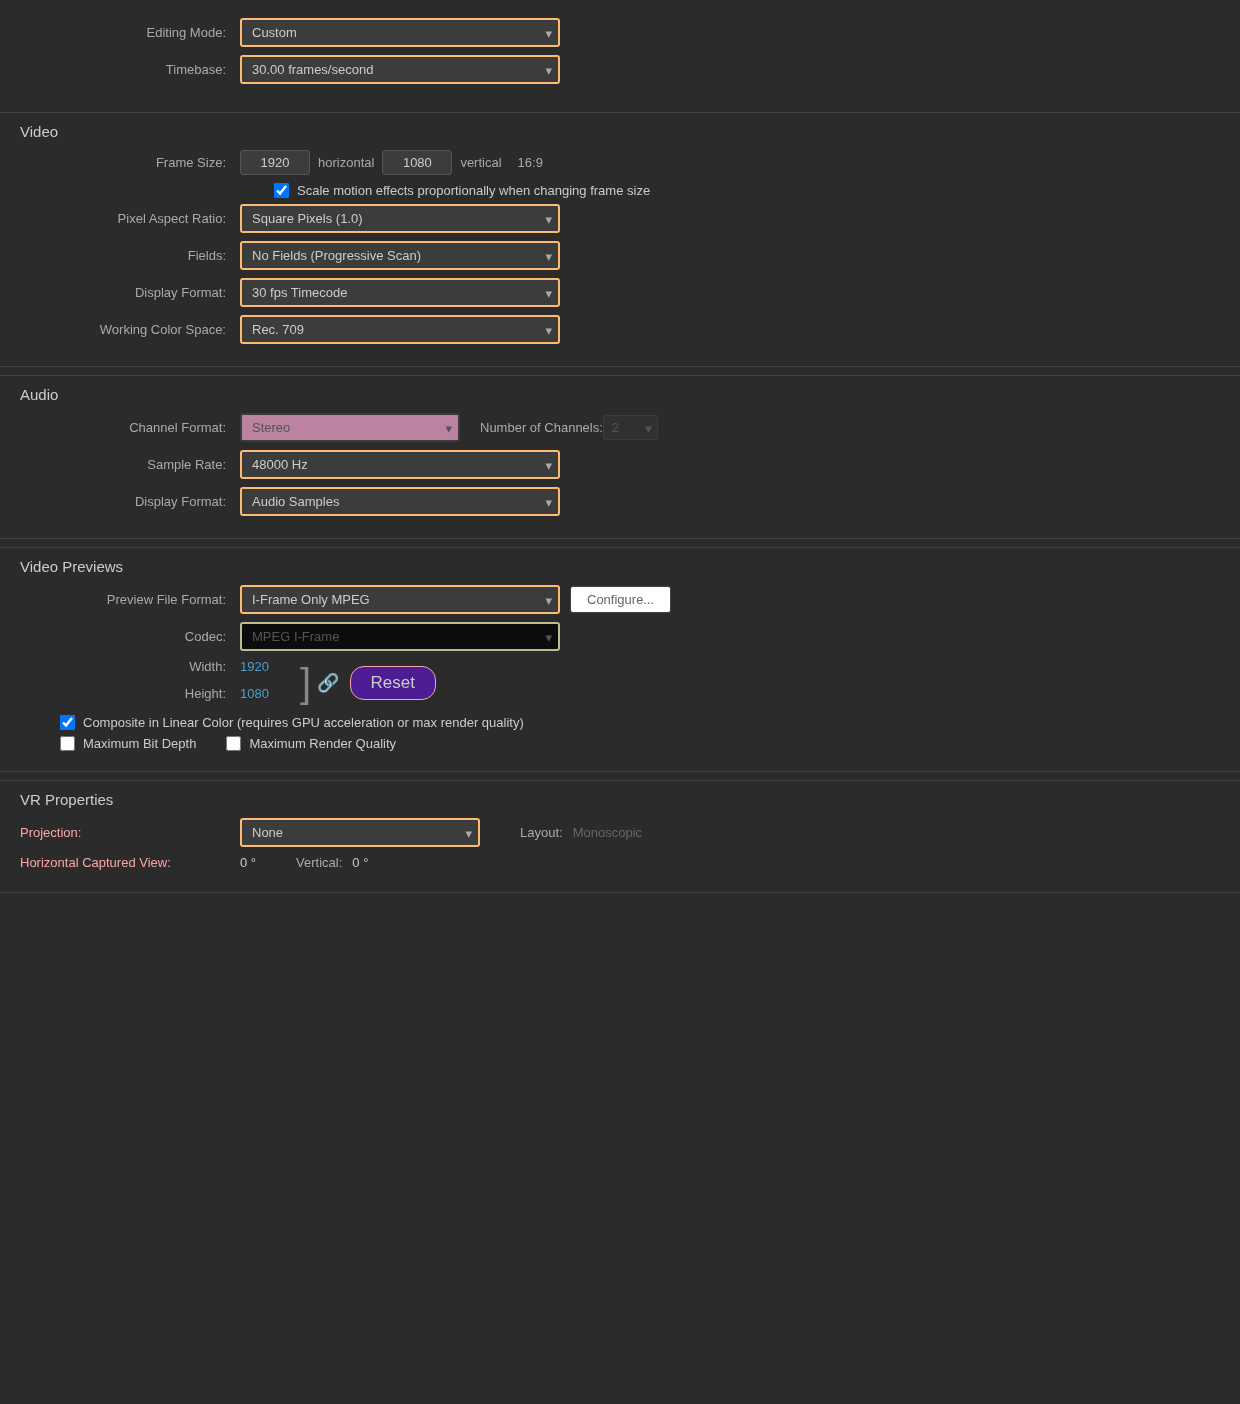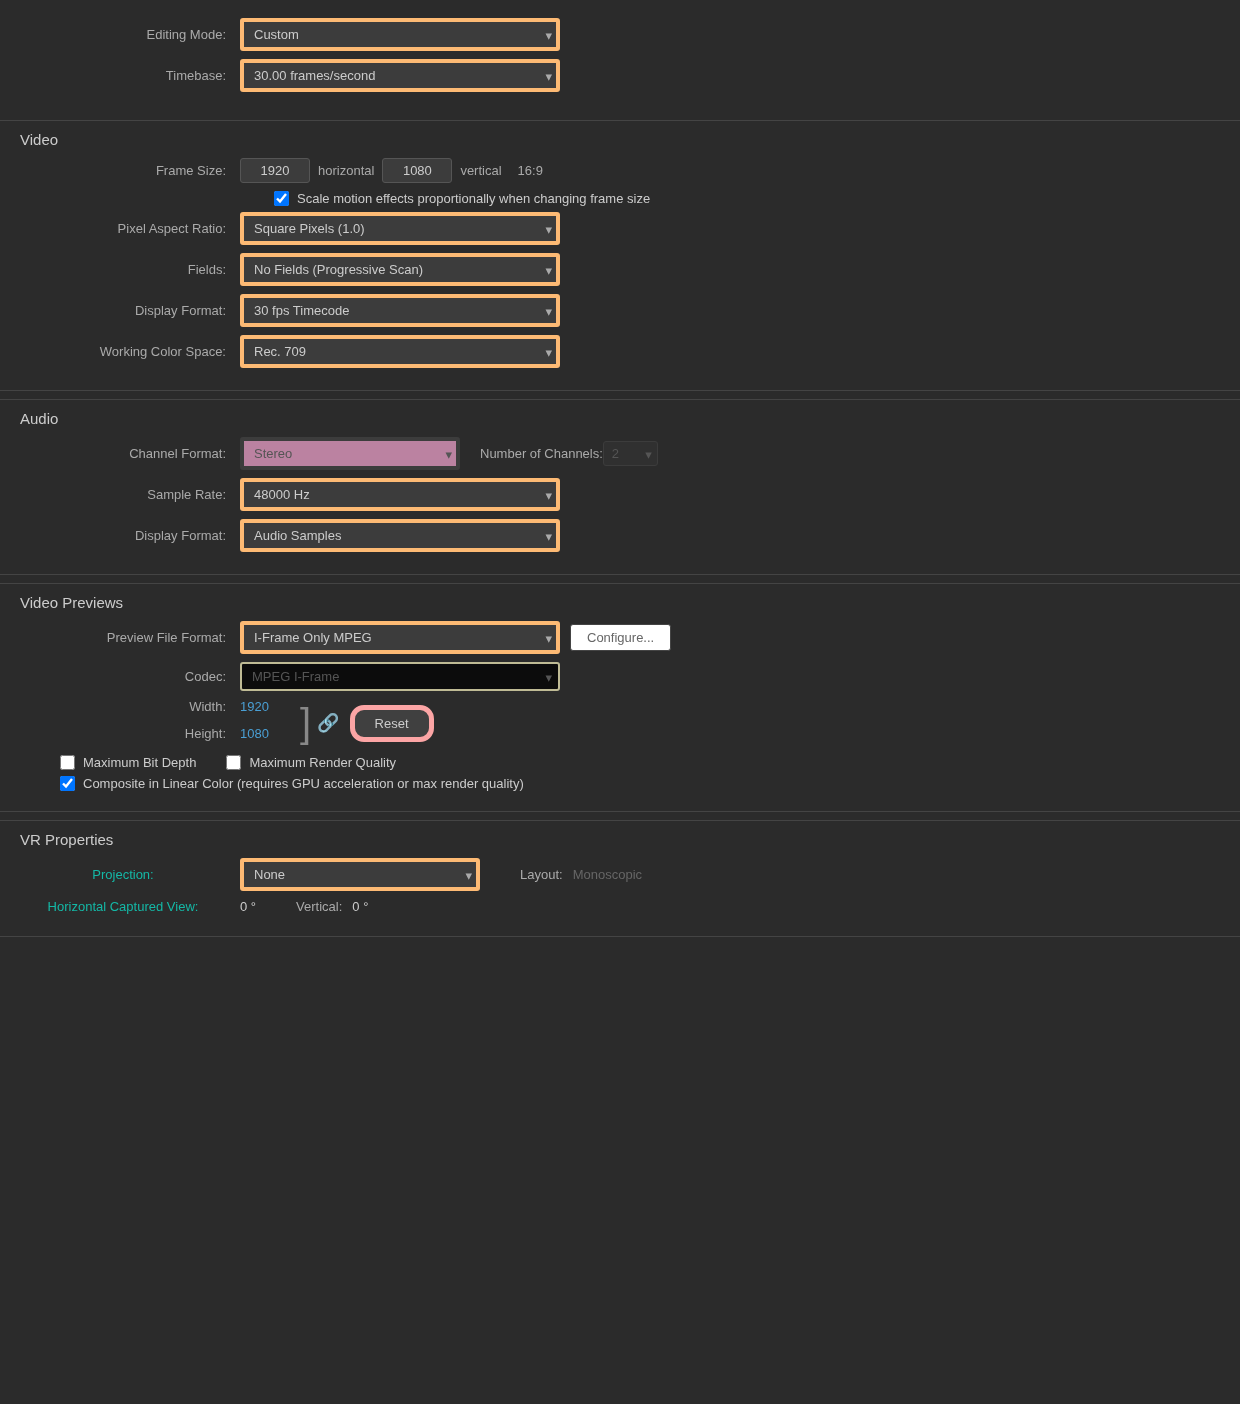--- a/index.html
+++ b/index.html
@@ -23,21 +23,21 @@
       margin-bottom: 8px;
     }
     .label {
       text-align: right;
       color: #aaa;
       min-width: 220px;
       padding-right: 14px;
     }
     select, .select-box {
       background: #3c3c3c;
-      border: 4px solid #fdba74;
+      border: 2px solid #fdba74;
       color: #ccc;
       padding: 5px 28px 5px 10px;
       border-radius: 3px;
       font-size: 13px;
       appearance: none;
       -webkit-appearance: none;
       cursor: pointer;
       position: relative;
     }
     .select-wrapper {
@@ -146,26 +146,26 @@
       color: #666;
       padding: 4px 22px 4px 8px;
       border-radius: 3px;
       font-size: 13px;
       width: 55px;
     }
     .blue-value {
       color: #4a9fd4;
     }
     .reset-btn {
-      background: #404040;
-      border: 5px solid #fca5a5;
+      background: #4c1d95;
+      border: 1px solid #fca5a5;
       color: #ccc;
       padding: 6px 20px;
       border-radius: 14px;
-      font-size: 13px;
+      font-size: 17px;
       cursor: pointer;
     }
     .configure-btn {
       background: #ffffff;
       border: 1px solid #444;
       color: #666;
       padding: 5px 16px;
       border-radius: 3px;
       font-size: 13px;
       cursor: default;
@@ -189,22 +189,22 @@
       background: #000000;
       border: 2px solid #fef9c3;
       color: #666;
     }
     .vr-row {
       display: flex;
       align-items: center;
       margin-bottom: 8px;
     }
     .vr-label {
-      text-align: center;
-      color: #14b8a6;
+      text-align: left;
+      color: #fca5a5;
       min-width: 220px;
       padding-right: 14px;
     }
     .vr-right {
       display: flex;
       align-items: center;
       margin-left: 40px;
     }
     .vr-right-label {
       color: #aaa;
@@ -384,29 +384,29 @@
         </div>
       </div>
       <div class="link-group" style="margin-top: 4px; display: flex; align-items: center;">
         <span class="bracket-right">]</span>
         <span class="chain-icon">🔗</span>
         <button class="reset-btn">Reset</button>
       </div>
     </div>
 
     <div style="margin-top: 10px; margin-left: 0px;">
+      <div class="checkbox-row" style="margin-left: 20px;">
+        <input type="checkbox" id="composite" checked="" style="">
+        <label for="composite">Composite in Linear Color (requires GPU acceleration or max render quality)</label>
+      </div>
       <div class="checkbox-row" style="margin-left: 20px; margin-bottom: 6px;">
         <input type="checkbox" id="max-bit" style="">
         <label for="max-bit">Maximum Bit Depth</label>
         <input type="checkbox" id="max-render" style="margin-left: 30px;">
         <label for="max-render">Maximum Render Quality</label>
-      </div>
-      <div class="checkbox-row" style="margin-left: 20px;">
-        <input type="checkbox" id="composite" checked="" style="">
-        <label for="composite">Composite in Linear Color (requires GPU acceleration or max render quality)</label>
       </div>
     </div>
   </div>
 
   <div class="section-block">
     <div class="section-title">VR Properties</div>
 
     <div class="vr-row">
       <div class="vr-label">Projection:</div>
       <div class="select-wrapper">

